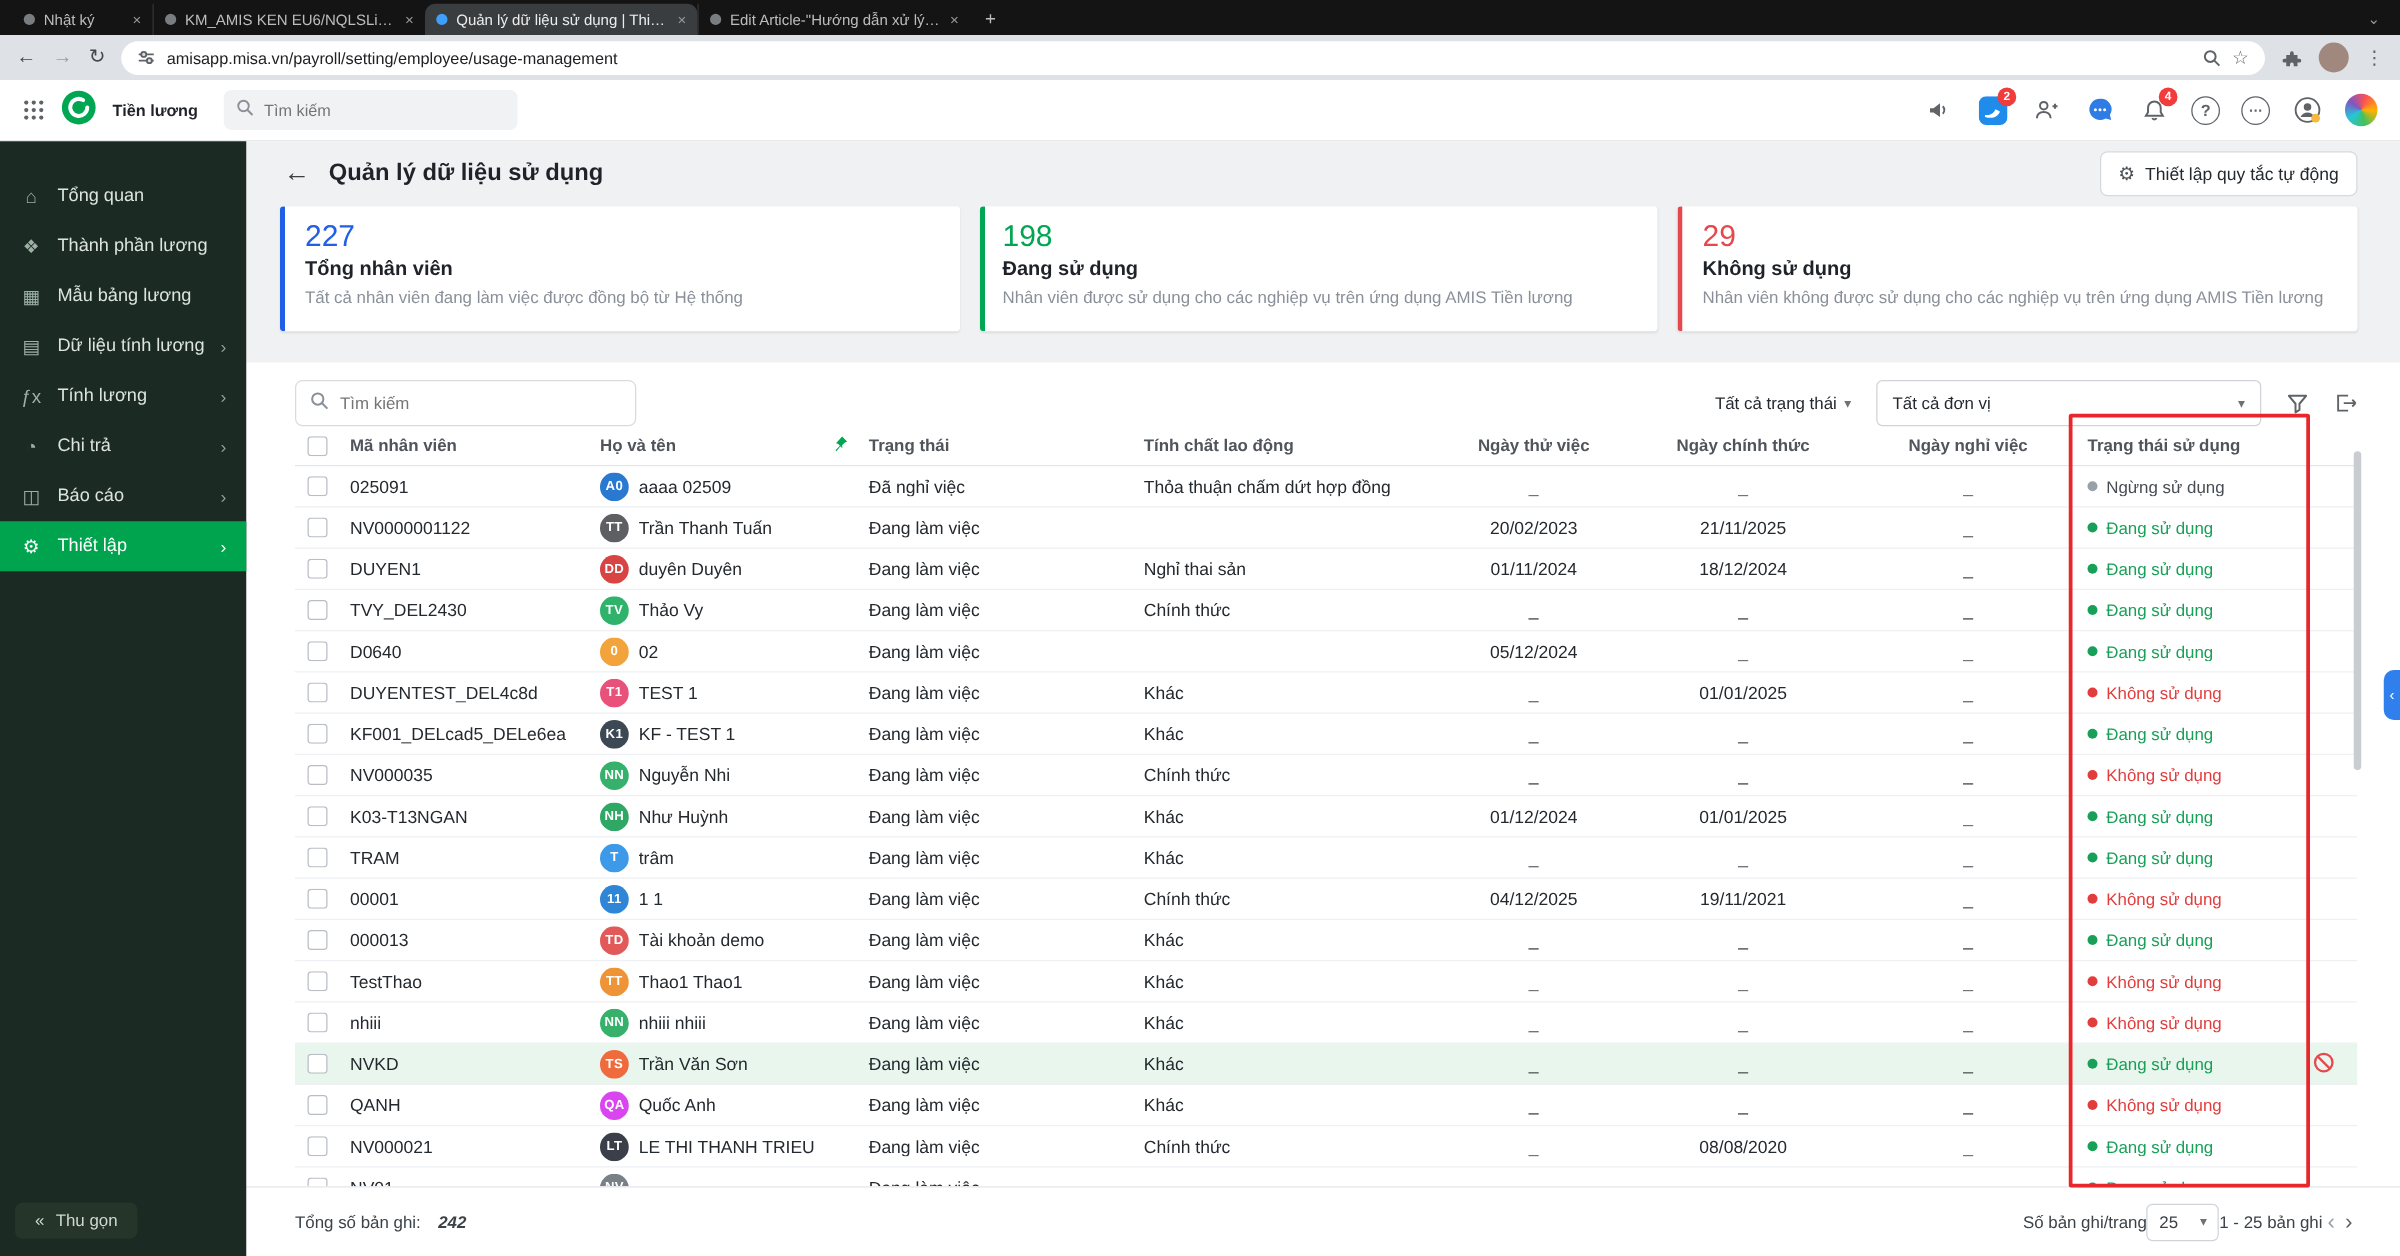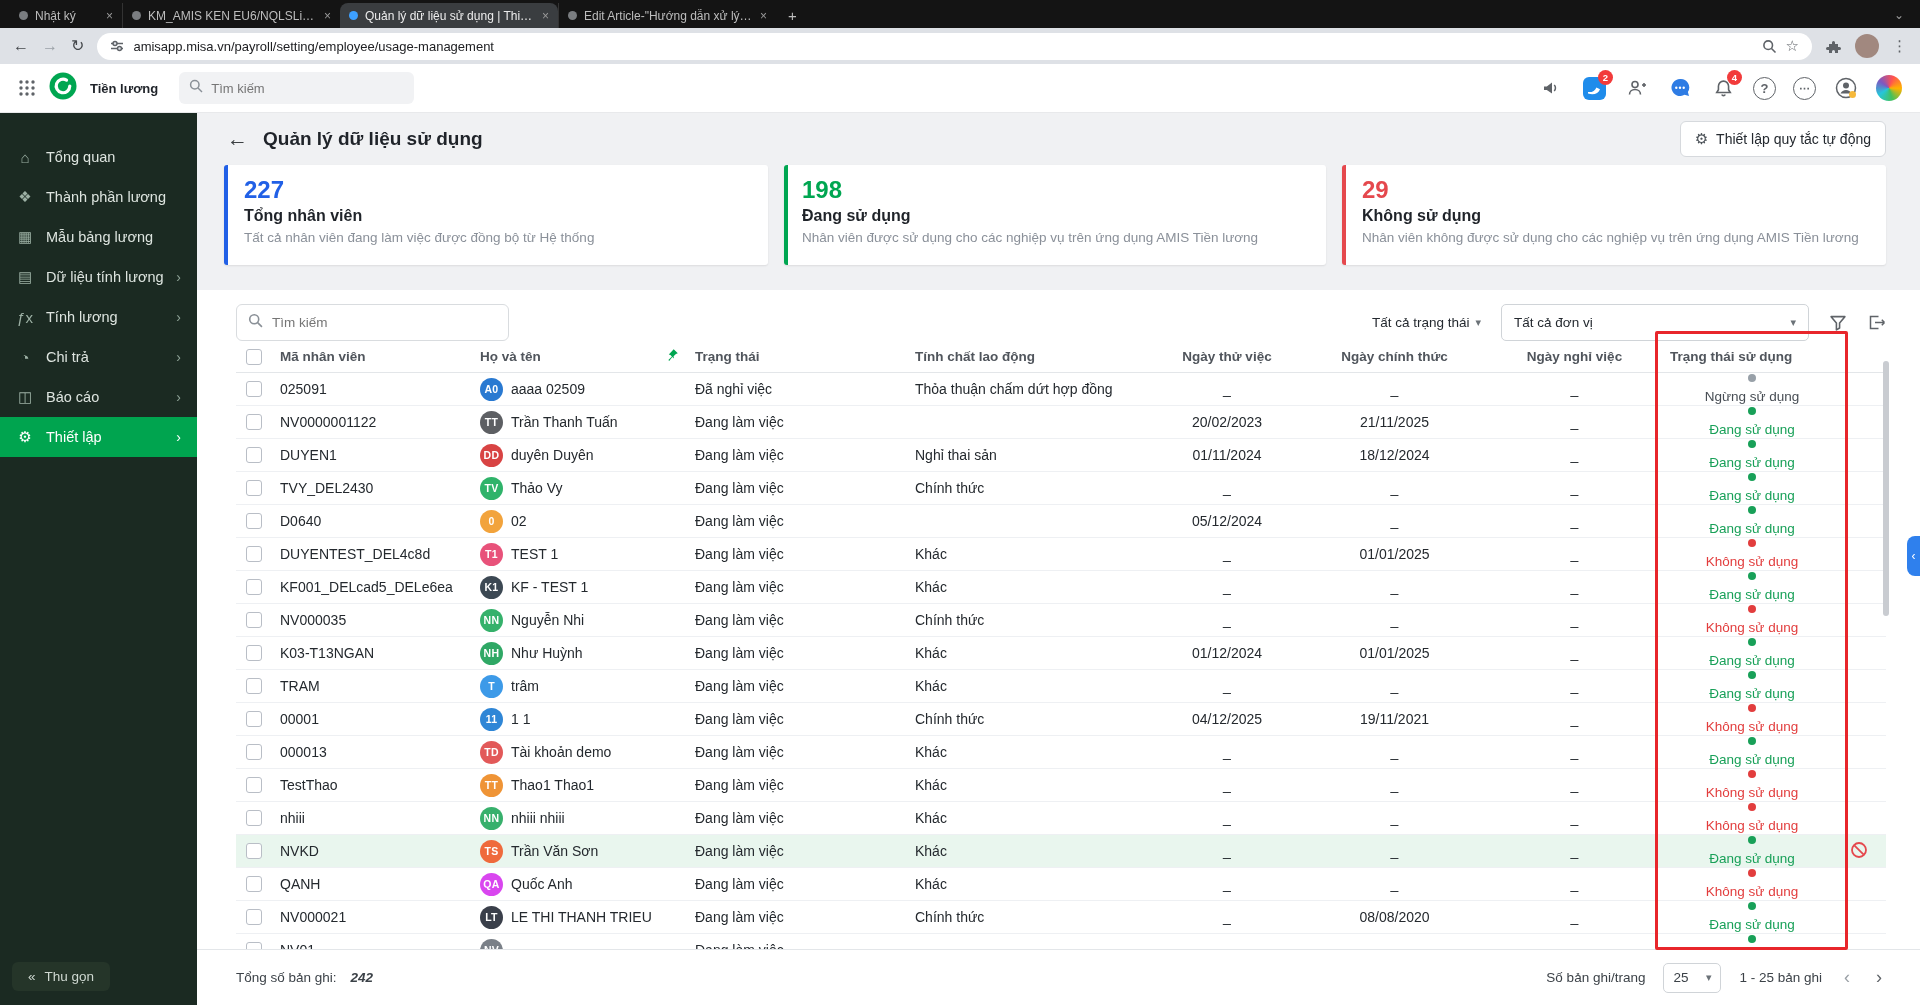--- a/index.html
+++ b/index.html
@@ -48,21 +48,21 @@
   .collapse-pill { position:absolute; bottom:14px; left:12px; background:#253529; color:#cfd8d1; border-radius:6px; padding:7px 16px; font-size:13.5px; display:flex; gap:9px; align-items:center; }
 
   .main { flex:1; display:flex; flex-direction:column; min-width:0; background:#f0f1f3; }
   .titlerow { height:52px; display:flex; align-items:center; gap:15px; padding:0 34px 0 30px; }
   .back-arrow { font-size:21px; color:#3c4043; }
   .page-title { font-size:19px; font-weight:bold; color:#1f2329; }
   .auto-rule-btn { margin-left:auto; height:36px; background:#fff; border:1px solid #d6d9dd; border-radius:6px; display:flex; align-items:center; gap:8px; padding:0 14px; font-size:14px; color:#24292f; }
 
   .stats { display:flex; gap:16px; padding:0 34px 0 27px; }
   .stat { flex:1; background:#fff; border-radius:3px; box-shadow:0 1px 2px rgba(0,0,0,.09); border-left:4px solid #888; padding:11px 16px 0; height:100px; }
-  .stat .num { font-size:24px; font-weight:bold; }
+  .stat .num { font-size:24px; font-weight:normal; }
   .stat .st-title { font-size:16px; font-weight:bold; color:#1f2329; margin-top:3px; }
   .stat .st-desc { font-size:13.5px; color:#8a9099; margin-top:5px; }
 
   .panel { flex:1; background:#fff; margin-top:25px; display:flex; flex-direction:column; min-height:0; }
   .filterrow { height:51px; display:flex; align-items:center; gap:20px; padding:14px 34px 0 39px; }
   .tbl-search { width:273px; height:37px; border:1px solid #d9dcdf; border-radius:6px; display:flex; align-items:center; gap:9px; padding:0 11px; }
   .tbl-search input { border:none; outline:none; font-size:13.5px; color:#333; width:100%; font-family:inherit; }
   .status-filter { margin-left:auto; display:flex; align-items:center; gap:6px; font-size:13.5px; color:#24292f; }
   .unit-select { width:308px; height:37px; border:1px solid #d0d4d8; border-radius:5px; display:flex; align-items:center; padding:12px 12px; font-size:13.5px; color:#24292f; justify-content:space-between; }
   .chev-down { color:#6b7278; font-size:11px; }
@@ -74,31 +74,31 @@
   .thead { height:32px; border-bottom:1px solid #e3e6e9; font-size:13.5px; font-weight:bold; color:#50555c; }
   .tbody { height:576px; overflow:hidden; }
   .trow { height:33px; border-bottom:1px solid #eef0f3; font-size:14px; color:#24292e; }
   .trow.hl { background:#e9f6ee; }
   .c { padding:0 8px; white-space:nowrap; overflow:hidden; text-overflow:ellipsis; }
   .c0 { display:flex; justify-content:center; padding:0; }
   .c2 { display:flex; align-items:center; gap:8px; }
   .ctr { text-align:center; }
   .cb { width:16px; height:16px; border:1.5px solid #b9bec6; border-radius:3px; background:#fff; flex:none; }
   .av { width:23px; height:23px; border-radius:50%; color:#fff; font-size:10.5px; font-weight:bold; display:flex; align-items:center; justify-content:center; flex:none; letter-spacing:.3px; }
-  .usage { display:flex; align-items:center; gap:7px; font-size:13.5px;flex-direction:column; }
+  .usage { display:flex; align-items:center; gap:7px; font-size:13.5px; }
   .usage .dot { width:8px; height:8px; border-radius:50%; flex:none; }
   .usage.active { color:#18a058; } .usage.active .dot { background:#18a058; }
   .usage.inactive { color:#e23d3d; } .usage.inactive .dot { background:#e23d3d; }
   .usage.stopped { color:#474d54; } .usage.stopped .dot { background:#98a0a8; }
   .th2 { display:flex; align-items:center; justify-content:space-between; }
 
   
   .tfoot { margin-top:auto; height:56px; border-top:1px solid #e3e6e9; display:flex; align-items:center; padding:0 34px 0 39px; font-size:13.5px; color:#3c4248; }
   .tfoot b { font-weight:bold; }
-  .foot-right { margin-left:auto; display:flex; align-items:center; gap:18px; }
+  .foot-right { margin-left:auto; display:flex; align-items:center; }
   .pp-select { width:58px; height:30px; border:1px solid #d0d4d8; border-radius:5px; display:flex; align-items:center; justify-content:space-between; padding:0 9px; }
   .pg-chev { font-size:18px; color:#9aa0a6; padding:0 4px; }
   .pg-chev.on { color:#5f6368; }
 
   
   .annotation { position:absolute; left:1655px; top:331px; width:193px; height:619px; border:3px solid #e8262b; border-radius:2px; pointer-events:none; z-index:50; }
   .edge-tab { position:absolute; right:0; top:536px; width:13px; height:40px; background:#2f80ed; border-radius:8px 0 0 8px; color:#fff; display:flex; align-items:center; justify-content:center; font-size:12px; z-index:40; }
   .scroll-thumb { position:absolute; right:31px; top:361px; width:6px; height:255px; background:#c9ccd1; border-radius:3px; z-index:30; }
 </style>
 </head>

